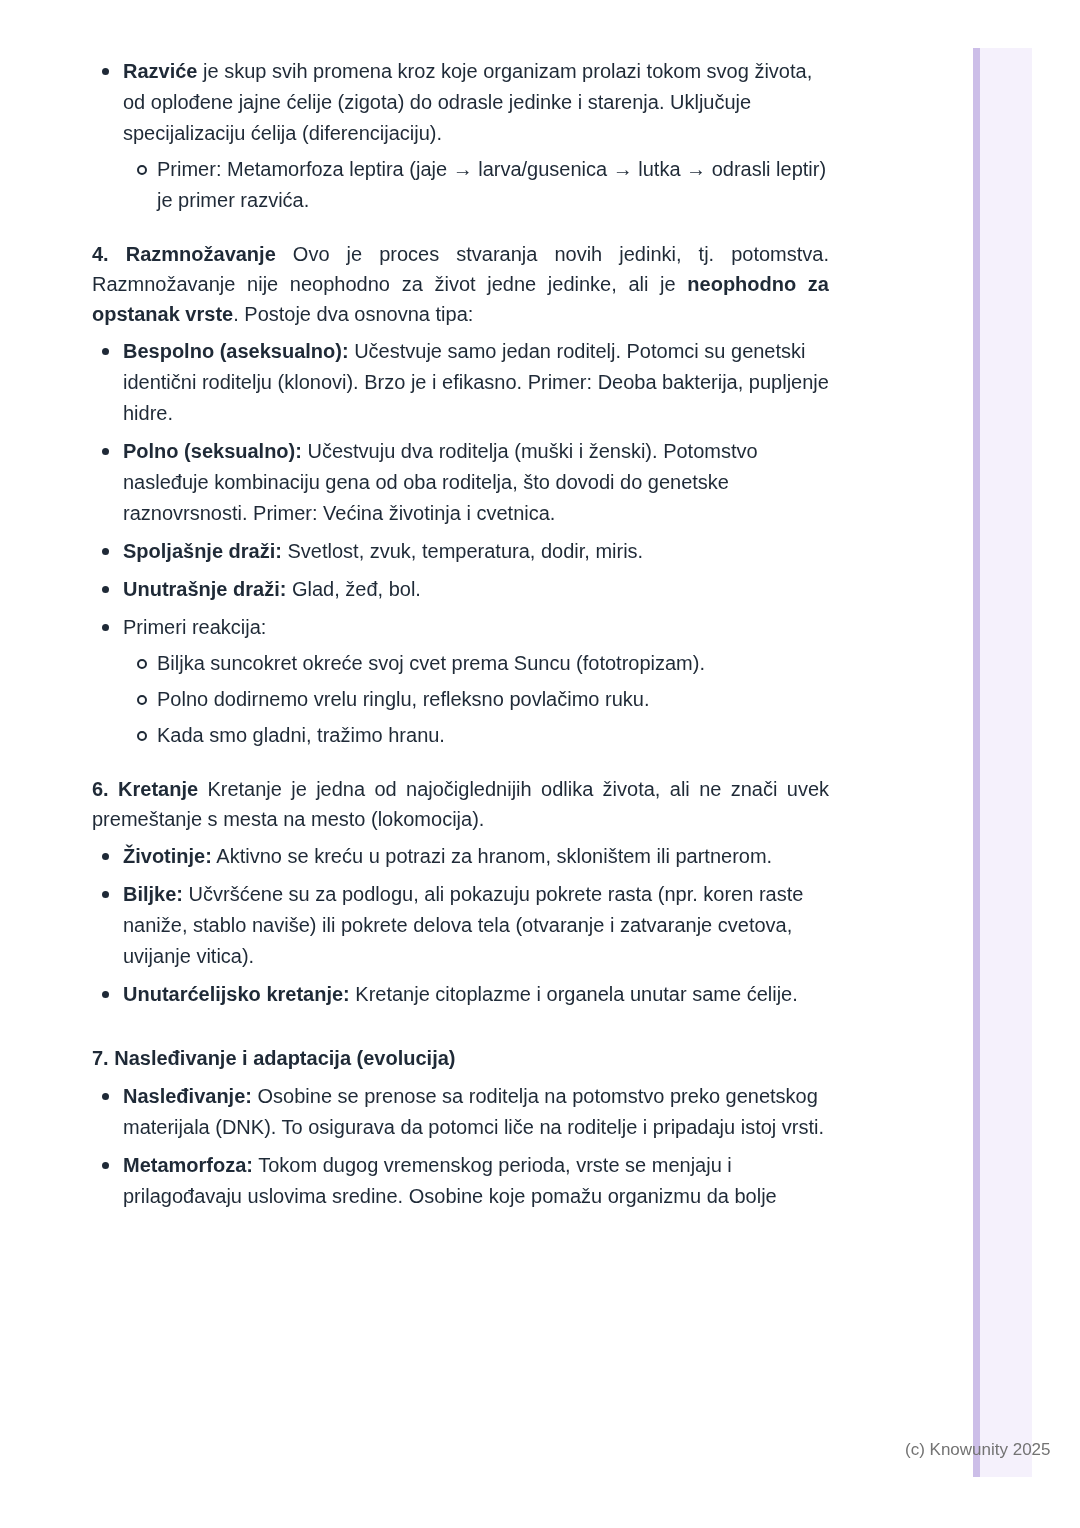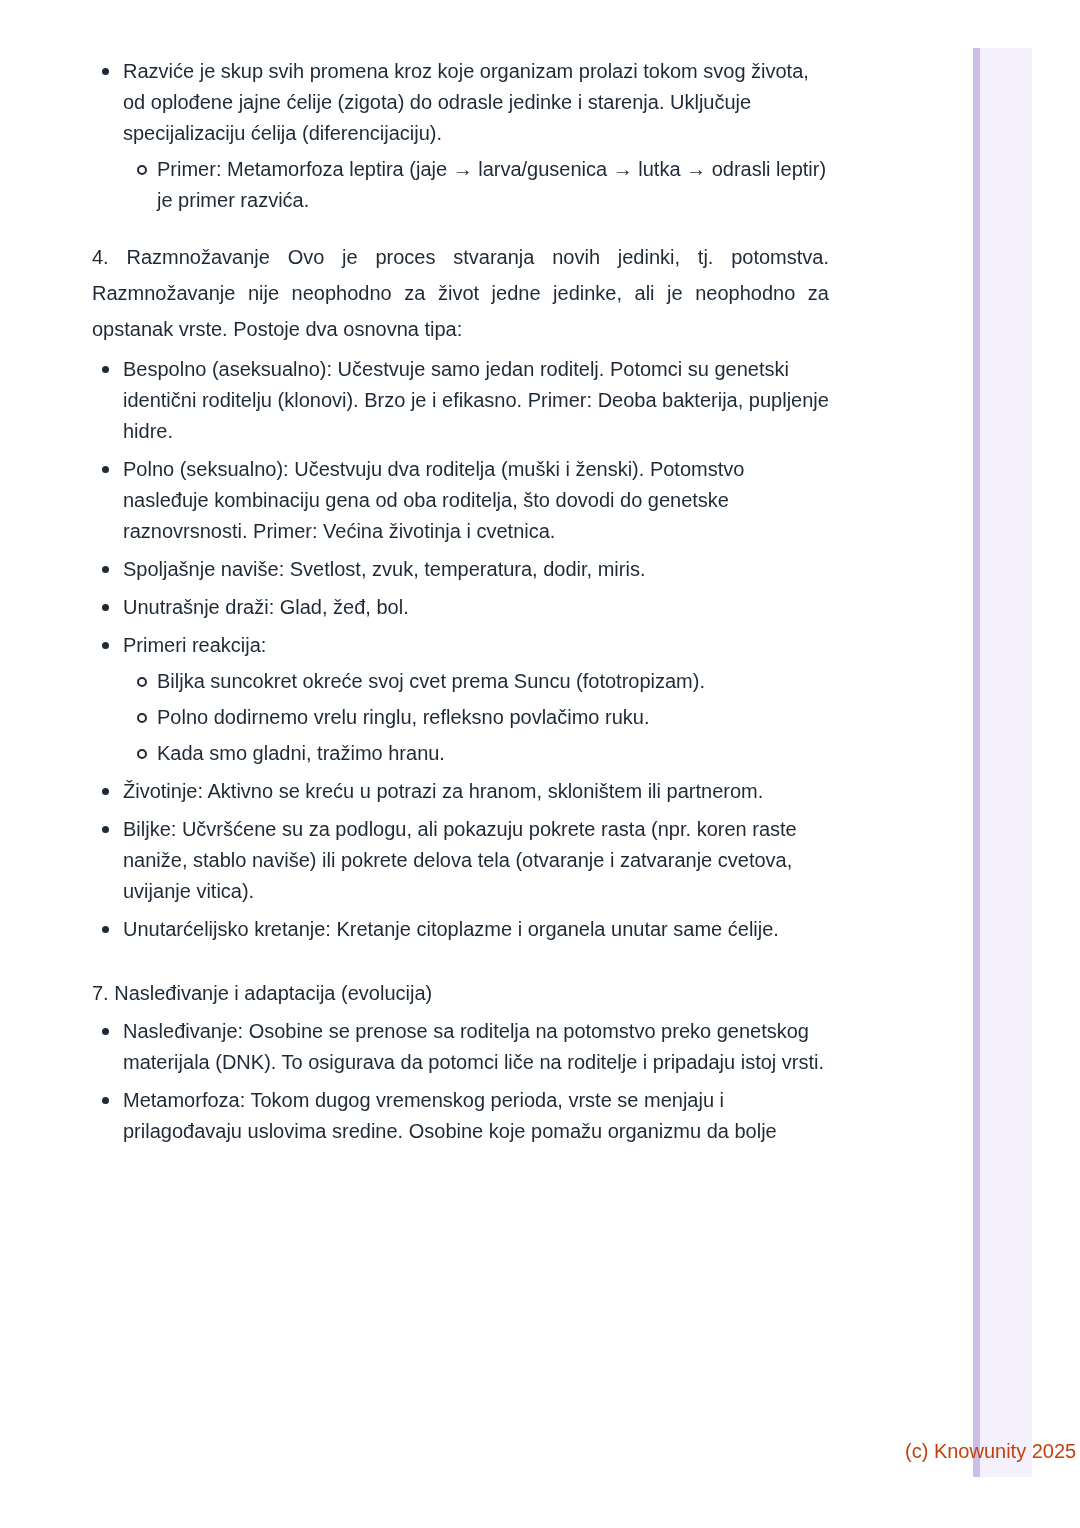--- a/index.html
+++ b/index.html
@@ -10,23 +10,23 @@
     color: #1f2a37;
     position: relative;
     overflow: hidden;
   }
   #doc {
     position: absolute;
     left: 92px; top: 50px;
     width: 737px;
   }
   .block { font-size: 20px; }
-  strong { font-weight: normal; }
+  strong { font-weight: bold; }
 
-  .b-para    { line-height: 36px; text-align: justify; margin-top: 23px; }
+  .b-para    { line-height: 30px; text-align: justify; margin-top: 23px; }
   .b-heading { line-height: 31px; margin-top: 33px; }
   .b-bullet  { display: flex; line-height: 31px; margin-top: 7px; }
   .b-sub     { display: flex; line-height: 31px; margin-top: 5px; margin-left: 45px; }
   .b-bullet:first-child { margin-top: 6px; }
 
   .b-bullet > .marker { flex: 0 0 31px; position: relative; }
   .b-sub    > .marker { flex: 0 0 20px; position: relative; }
   .marker .dot {
     position: absolute; left: 10px; top: 12px;
     width: 7px; height: 7px; border-radius: 50%;
@@ -43,22 +43,22 @@
   #side-panel {
     position: absolute;
     left: 973px; top: 48px;
     width: 59px; height: 1429px;
     box-sizing: border-box;
     z-index: 1;
   }
   #footer-copyright {
     position: absolute;
     left: 905px; top: 1440px;
-    font-size: 20px;
-    color: #c2410c;
+    font-size: 17px;
+    color: #737373;
     z-index: 2;
     white-space: nowrap;
   }
 </style>
 </head>
 <body style="background: rgb(255, 255, 255); color: rgb(31, 42, 55);">
 
 <div id="doc">
     <div class="block b-bullet">
       <span class="marker">
@@ -82,21 +82,21 @@
     <div class="block b-bullet">
       <span class="marker">
         <span class="dot"></span>
       </span>
       <span class="txt"><strong>Polno (seksualno):</strong> Učestvuju dva roditelja (muški i ženski). Potomstvo nasleđuje kombinaciju gena od oba roditelja, što dovodi do genetske raznovrsnosti. Primer: Većina životinja i cvetnica.</span>
     </div>
     <div class="block b-bullet">
       <span class="marker">
         <span class="dot"></span>
       </span>
-      <span class="txt"><strong>Spoljašnje naviše:</strong> Svetlost, zvuk, temperatura, dodir, miris.</span>
+      <span class="txt"><strong>Spoljašnje draži:</strong> Svetlost, zvuk, temperatura, dodir, miris.</span>
     </div>
     <div class="block b-bullet">
       <span class="marker">
         <span class="dot"></span>
       </span>
       <span class="txt"><strong>Unutrašnje draži:</strong> Glad, žeđ, bol.</span>
     </div>
     <div class="block b-bullet">
       <span class="marker">
         <span class="dot"></span>
@@ -114,20 +114,21 @@
         <span class="circle"></span>
       </span>
       <span class="txt">Polno dodirnemo vrelu ringlu, refleksno povlačimo ruku.</span>
     </div>
     <div class="block b-sub">
       <span class="marker">
         <span class="circle"></span>
       </span>
       <span class="txt">Kada smo gladni, tražimo hranu.</span>
     </div>
+    <div class="block b-para"><span class="txt"><strong>6. Kretanje</strong> Kretanje je jedna od najočiglednijih odlika života, ali ne znači uvek premeštanje s mesta na mesto (lokomocija).</span></div>
     <div class="block b-bullet">
       <span class="marker">
         <span class="dot"></span>
       </span>
       <span class="txt"><strong>Životinje:</strong> Aktivno se kreću u potrazi za hranom, skloništem ili partnerom.</span>
     </div>
     <div class="block b-bullet">
       <span class="marker">
         <span class="dot"></span>
       </span>

